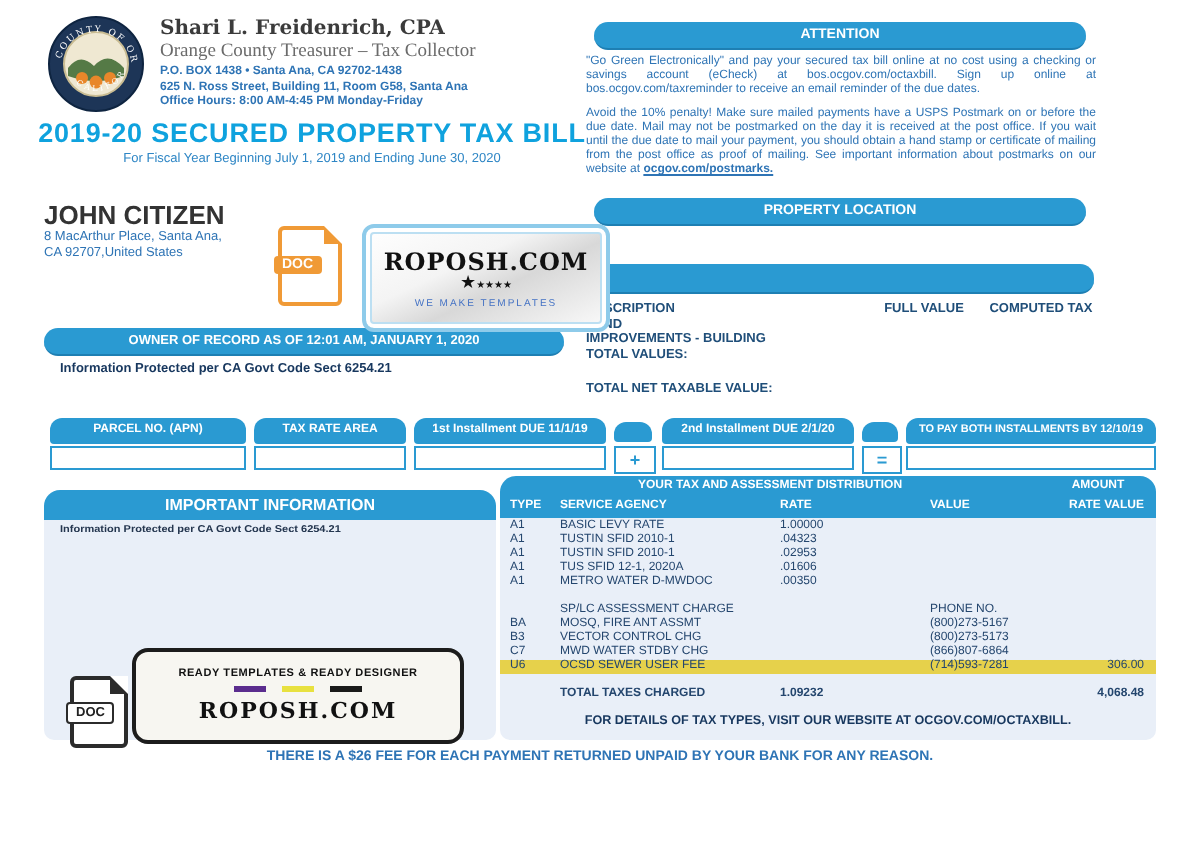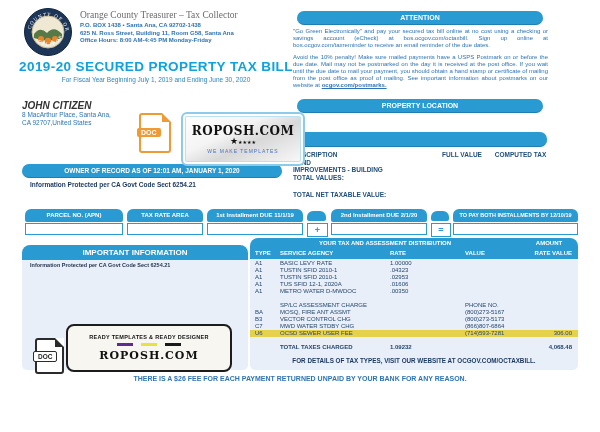--- a/index.html
+++ b/index.html
@@ -20,21 +20,21 @@
   .title{left:0;top:59px;width:312px;text-align:center;font-size:13.5px;font-weight:bold;
          color:#0fa2de;letter-spacing:.4px;}
   .subtitle{left:0;top:76px;width:312px;text-align:center;font-size:6.5px;color:#2e86c5;}
 
   
   .attn-bar{left:297px;top:11px;width:246px;height:13px;font-size:7px;line-height:13px;}
   .attn-p{left:293px;width:255px;font-size:6px;line-height:7px;color:#2e74b5;text-align:justify;}
   .u{text-decoration:underline;font-weight:bold;cursor:pointer;}
 
   
-  .payer-name{font-size:10px;font-weight:bold;color:#333;font-style:italic;}
+  .payer-name{font-size:13px;font-weight:bold;color:#333;}
   .payer-line{font-size:6.5px;color:#2e74b5;line-height:8px;}
 
   .prop-bar{left:297px;top:99px;width:246px;height:13px;font-size:7px;line-height:13px;}
   .rbar2{left:291px;top:132px;width:256px;height:14px;}
 
   
   .valuation{left:293px;top:151px;width:255px;font-size:6.5px;font-weight:bold;color:#1f4e79;}
   .val-hdr{display:flex;}
   .val-hdr .c1{width:138px;} .val-hdr .c2{width:62px;text-align:center;}
   .val-hdr .c3{width:55px;text-align:center;line-height:7.5px;}
@@ -123,20 +123,21 @@
     </defs>
     <text font-size="4.5" fill="#fff" font-family="DejaVu Serif,serif" letter-spacing="1">
       <textPath href="#arcTop" startOffset="8%">COUNTY OF ORANGE</textPath>
     </text>
     <text font-size="4" fill="#fff" font-family="DejaVu Serif,serif" letter-spacing="1.5">
       <textPath href="#arcBot" startOffset="22%">CALIFORNIA</textPath>
     </text>
   </svg>
 
   <div class="abs" style="left:80px;top:9px;">
+    <div class="hdr-name">Shari L. Freidenrich, CPA</div>
     <div class="hdr-office">Orange County Treasurer – Tax Collector</div>
     <div class="hdr-line" style="margin-top:2px;">P.O. BOX 1438 • Santa Ana, CA 92702-1438</div>
     <div class="hdr-line">625 N. Ross Street, Building 11, Room G58, Santa Ana</div>
     <div class="hdr-line">Office Hours: 8:00 AM-4:45 PM Monday-Friday</div>
   </div>
 
   <div class="abs title">2019-20 SECURED PROPERTY TAX BILL</div>
   <div class="abs subtitle">For Fiscal Year Beginning July 1, 2019 and Ending June 30, 2020</div>
 
   <div class="abs bar attn-bar">ATTENTION</div>

